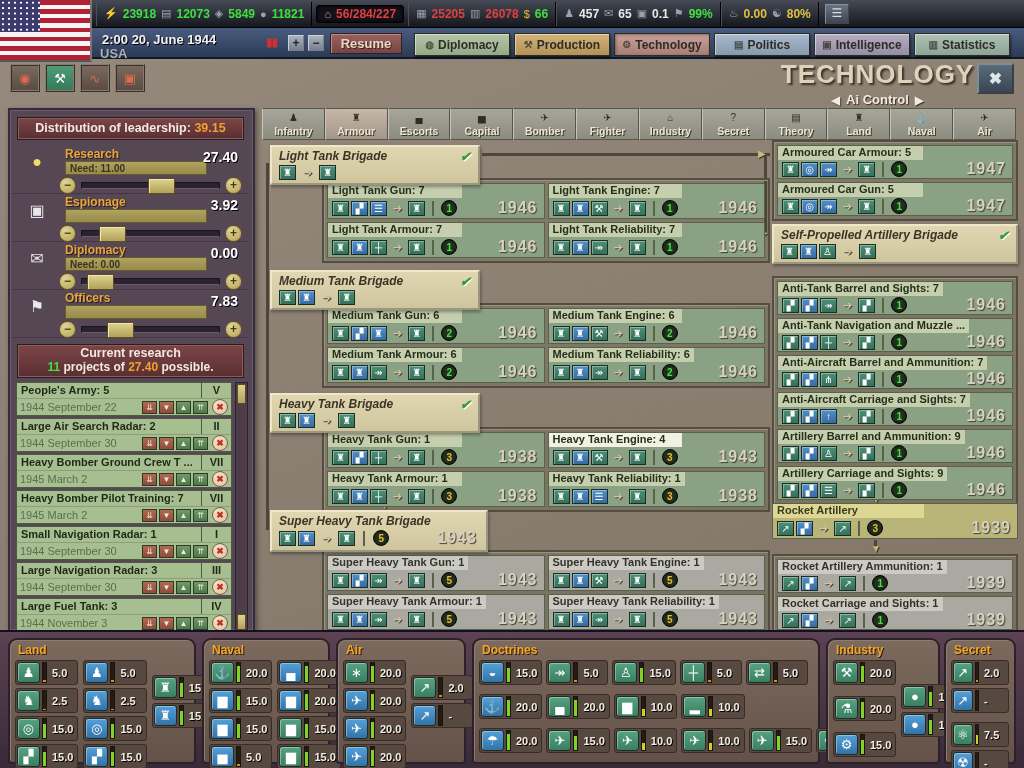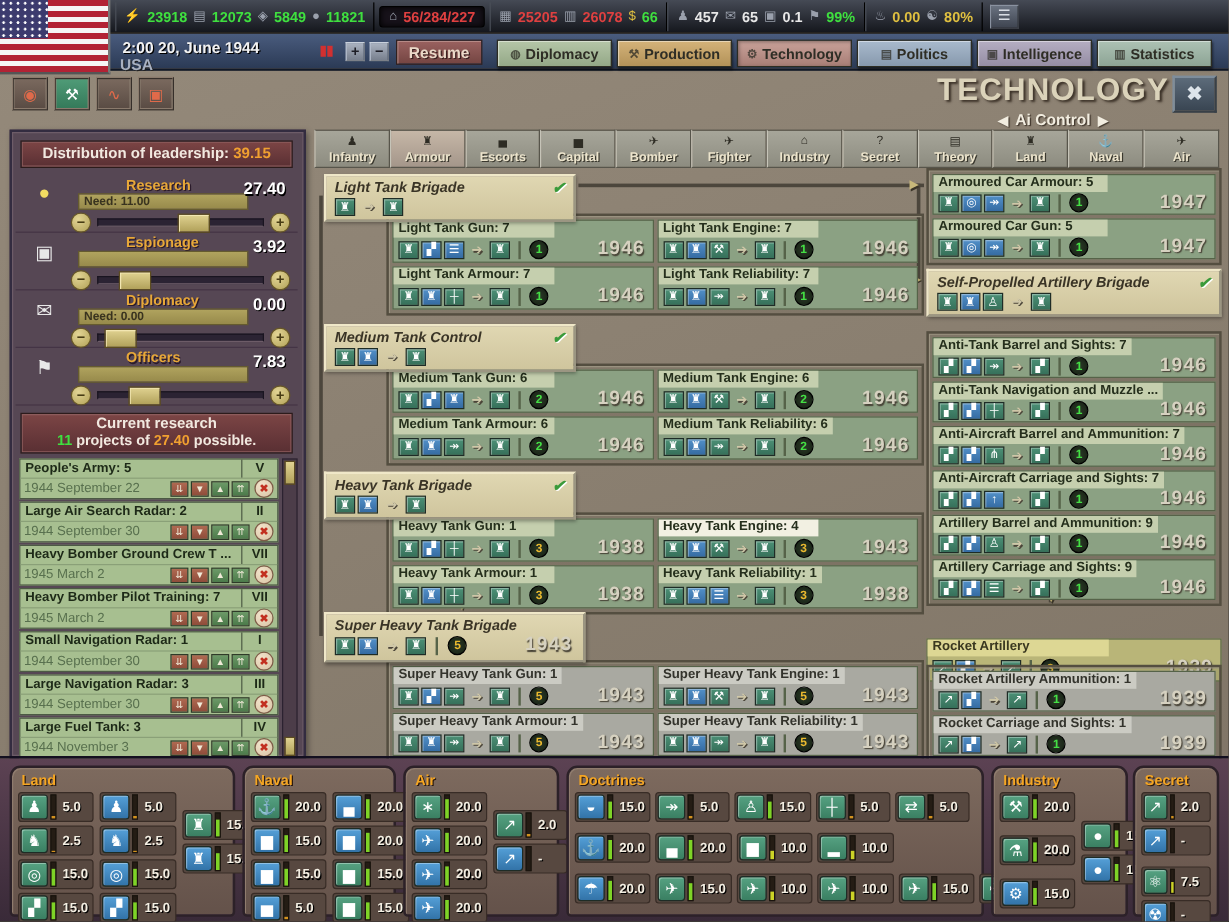--- a/index.html
+++ b/index.html
@@ -73,21 +73,21 @@
   #lpanel { position:absolute; left:8px; top:108px; width:247px; height:524px;
     background:#564754; border:2px solid #332c40; box-shadow:inset 0 0 0 1px #6d5c68, 2px 2px 5px rgba(0,0,0,.4); z-index:5; }
   .mhead { background:linear-gradient(#7c4545,#592f33); border:1px solid #2c1b1b;
     box-shadow:inset 0 0 0 1px #8d5c5c; text-align:center; color:#f2e9e0; font-weight:bold; font-size:12.5px; }
   #lhead { position:absolute; left:7px; top:7px; width:227px; height:23px; line-height:21px; }
   #lhead .tot { color:#f0a030; }
   #sliders { position:absolute; left:3px; top:36px; width:235px; }
   .srow { position:relative; height:48px; border-bottom:1px solid #443445; }
   .sic { position:absolute; left:8px; top:7px; width:32px; text-align:center; font-size:16px; color:#e8e8e8; }
   .sic.bulbc { color:#f2dc62; }
-  .slbl { position:absolute; left:52px; top:1px; color:#e8a838; font-weight:bold; font-size:12px; text-shadow:1px 1px #2a1a2a;margin-left:40px; }
+  .slbl { position:absolute; left:52px; top:1px; color:#e8a838; font-weight:bold; font-size:12px; text-shadow:1px 1px #2a1a2a; }
   .sneed { position:absolute; left:52px; top:15px; width:142px; height:14px; background:linear-gradient(#b0a35e,#978a4b);
     border:1px solid #655b2f; font-size:10px; font-weight:bold; color:#39331f; padding:0 4px; line-height:13px; }
   .sval { position:absolute; right:10px; top:3px; color:#fff; font-size:14px; font-weight:bold; text-shadow:1px 1px #000; }
   .sctrl { position:absolute; left:46px; right:6px; top:31px; height:16px; display:flex; align-items:center; }
   .scirc { width:17px; height:17px; border-radius:50%; background:radial-gradient(circle at 35% 30%,#e2d494,#b2a258);
     border:1px solid #675727; color:#473c14; font-weight:bold; font-size:12px; line-height:15px; text-align:center; }
   .srail { flex:1; height:7px; background:#2b2333; border:1px solid #191420; border-bottom-color:#6d5c68; margin:0 5px; position:relative; }
   .sknob { position:absolute; top:-5px; width:27px; height:16px; margin-left:-13px;
     background:linear-gradient(#e0d291,#b1a15a); border:1px solid #5c4c20; box-shadow:inset 1px 1px 0 #f2e6b2; }
   #rhead { position:absolute; left:7px; top:234px; width:227px; height:34px; padding-top:1px; }
@@ -532,21 +532,21 @@
     <div class="bic">
         <span class="tiles">
           <span class="tile g">♜</span>
         </span>
         <span class="tarrow">➔</span>
         <span class="tile g">♜</span>
       </div>
   </div>
   <div class="brig" style="left:270px;top:270px;width:210px">
     <div class="bnm">
-        <span>Medium Tank Control</span>
+        <span>Medium Tank Brigade</span>
         <span class="bchk">✔</span>
       </div>
     <div class="bic">
         <span class="tiles">
           <span class="tile g">♜</span>
           <span class="tile b">♜</span>
         </span>
         <span class="tarrow">➔</span>
         <span class="tile g">♜</span>
       </div>
@@ -980,21 +980,21 @@
             <span class="tile g">☰</span>
           </span>
       <span class="tarrow">➔</span>
       <span class="tile g">▞</span>
       <span class="tdiv"></span>
       <span class="badge g">1</span>
       <span class="year">1946</span>
     </div>
   </div>
 </div>
-  <div class="trow khaki" style="position:absolute;left:772px;top:532px;width:246px;z-index:2">
+  <div class="trow khaki" style="position:absolute;left:772px;top:503px;width:246px;z-index:2">
     <div class="tname"><span>Rocket Artillery</span></div>
     <div class="ticons">
         <span class="tiles">
           <span class="tile g">↗</span>
           <span class="tile b">▞</span>
         </span>
         <span class="tarrow">➔</span>
         <span class="tile g">↗</span>
         <span class="tdiv"></span>
         <span class="badge y">3</span>

